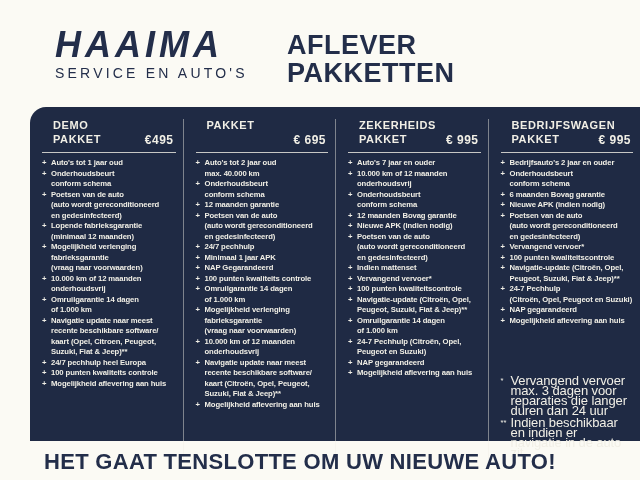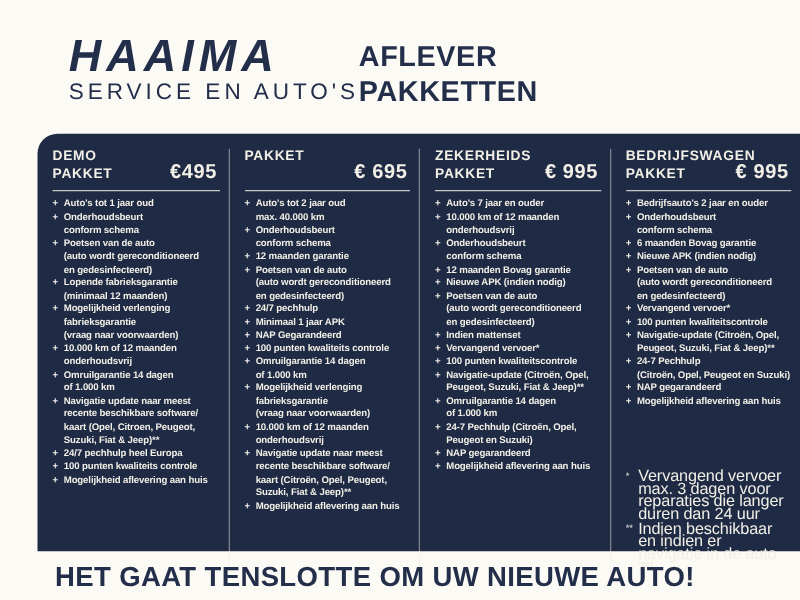--- a/index.html
+++ b/index.html
@@ -12,37 +12,37 @@
   html,body{width:640px;height:480px;}
   body{
     background:var(--bg);
     font-family:"Liberation Sans", sans-serif;
     position:relative;
     overflow:hidden;
     width:640px;height:480px;
   }
   .logo{position:absolute;left:55px;top:26px;color:var(--heading);}
   .logo-name{font-size:36px;font-weight:800;letter-spacing:4px;line-height:38px;font-style:italic;}
-  .logo-sub{font-size:18px;font-weight:400;letter-spacing:3.2px;line-height:17px;margin-top:1px;}
+  .logo-sub{font-size:14px;font-weight:400;letter-spacing:3.2px;line-height:17px;margin-top:1px;}
   .headline{position:absolute;left:287px;top:31px;color:var(--heading);
-    font-size:23px;font-weight:800;line-height:28px;letter-spacing:0.5px;}
+    font-size:27px;font-weight:800;line-height:28px;letter-spacing:0.5px;}
   .card{
     position:absolute;left:30px;top:107px;width:610px;height:334px;
     background:var(--navy);
     border-radius:16px 0 0 0;
     display:grid;
     grid-template-columns:repeat(4,1fr);
     padding:12px 0 10px 0;
     color:var(--card-text);
   }
   .pkg-col{padding:0 5px 0 12px;}
   .pkg-col + .pkg-col{border-left:1px solid rgba(241,239,230,0.45);}
   .pkg-head{position:relative;min-height:27px;}
-  .pkg-name{font-size:11px;font-weight:800;letter-spacing:0.6px;line-height:13.5px;}
-  .pkg-price{position:absolute;right:4px;bottom:-1px;font-size:16px;font-weight:800;letter-spacing:0.5px;}
+  .pkg-name{font-size:11px;font-weight:800;letter-spacing:0.6px;line-height:13.5px;margin-left:11px;}
+  .pkg-price{position:absolute;right:4px;bottom:-1px;font-size:12px;font-weight:800;letter-spacing:0.5px;}
   .pkg-rule{border:0;border-top:1.5px solid rgba(241,239,230,0.8);margin:6px 2px 5px 0;}
   .pkg-item{display:flex;align-items:flex-start;}
   .plus{width:9px;flex:0 0 9px;font-size:7.7px;font-weight:700;line-height:10.5px;}
   .itxt{flex:1;font-size:7.7px;font-weight:700;line-height:10.5px;letter-spacing:-0.1px;white-space:pre-line;}
   .footnotes{margin-top:50px;}
   .footnote{display:flex;align-items:flex-start;margin-bottom:2px;}
   .fn-marker{width:10px;flex:0 0 10px;font-size:7.5px;font-weight:400;line-height:10px;}
   .fn-text{flex:1;font-size:13px;font-weight:400;line-height:10px;white-space:pre-line;letter-spacing:-0.1px;}
   .footer-slogan{
     position:absolute;left:44px;top:449px;color:var(--heading);

